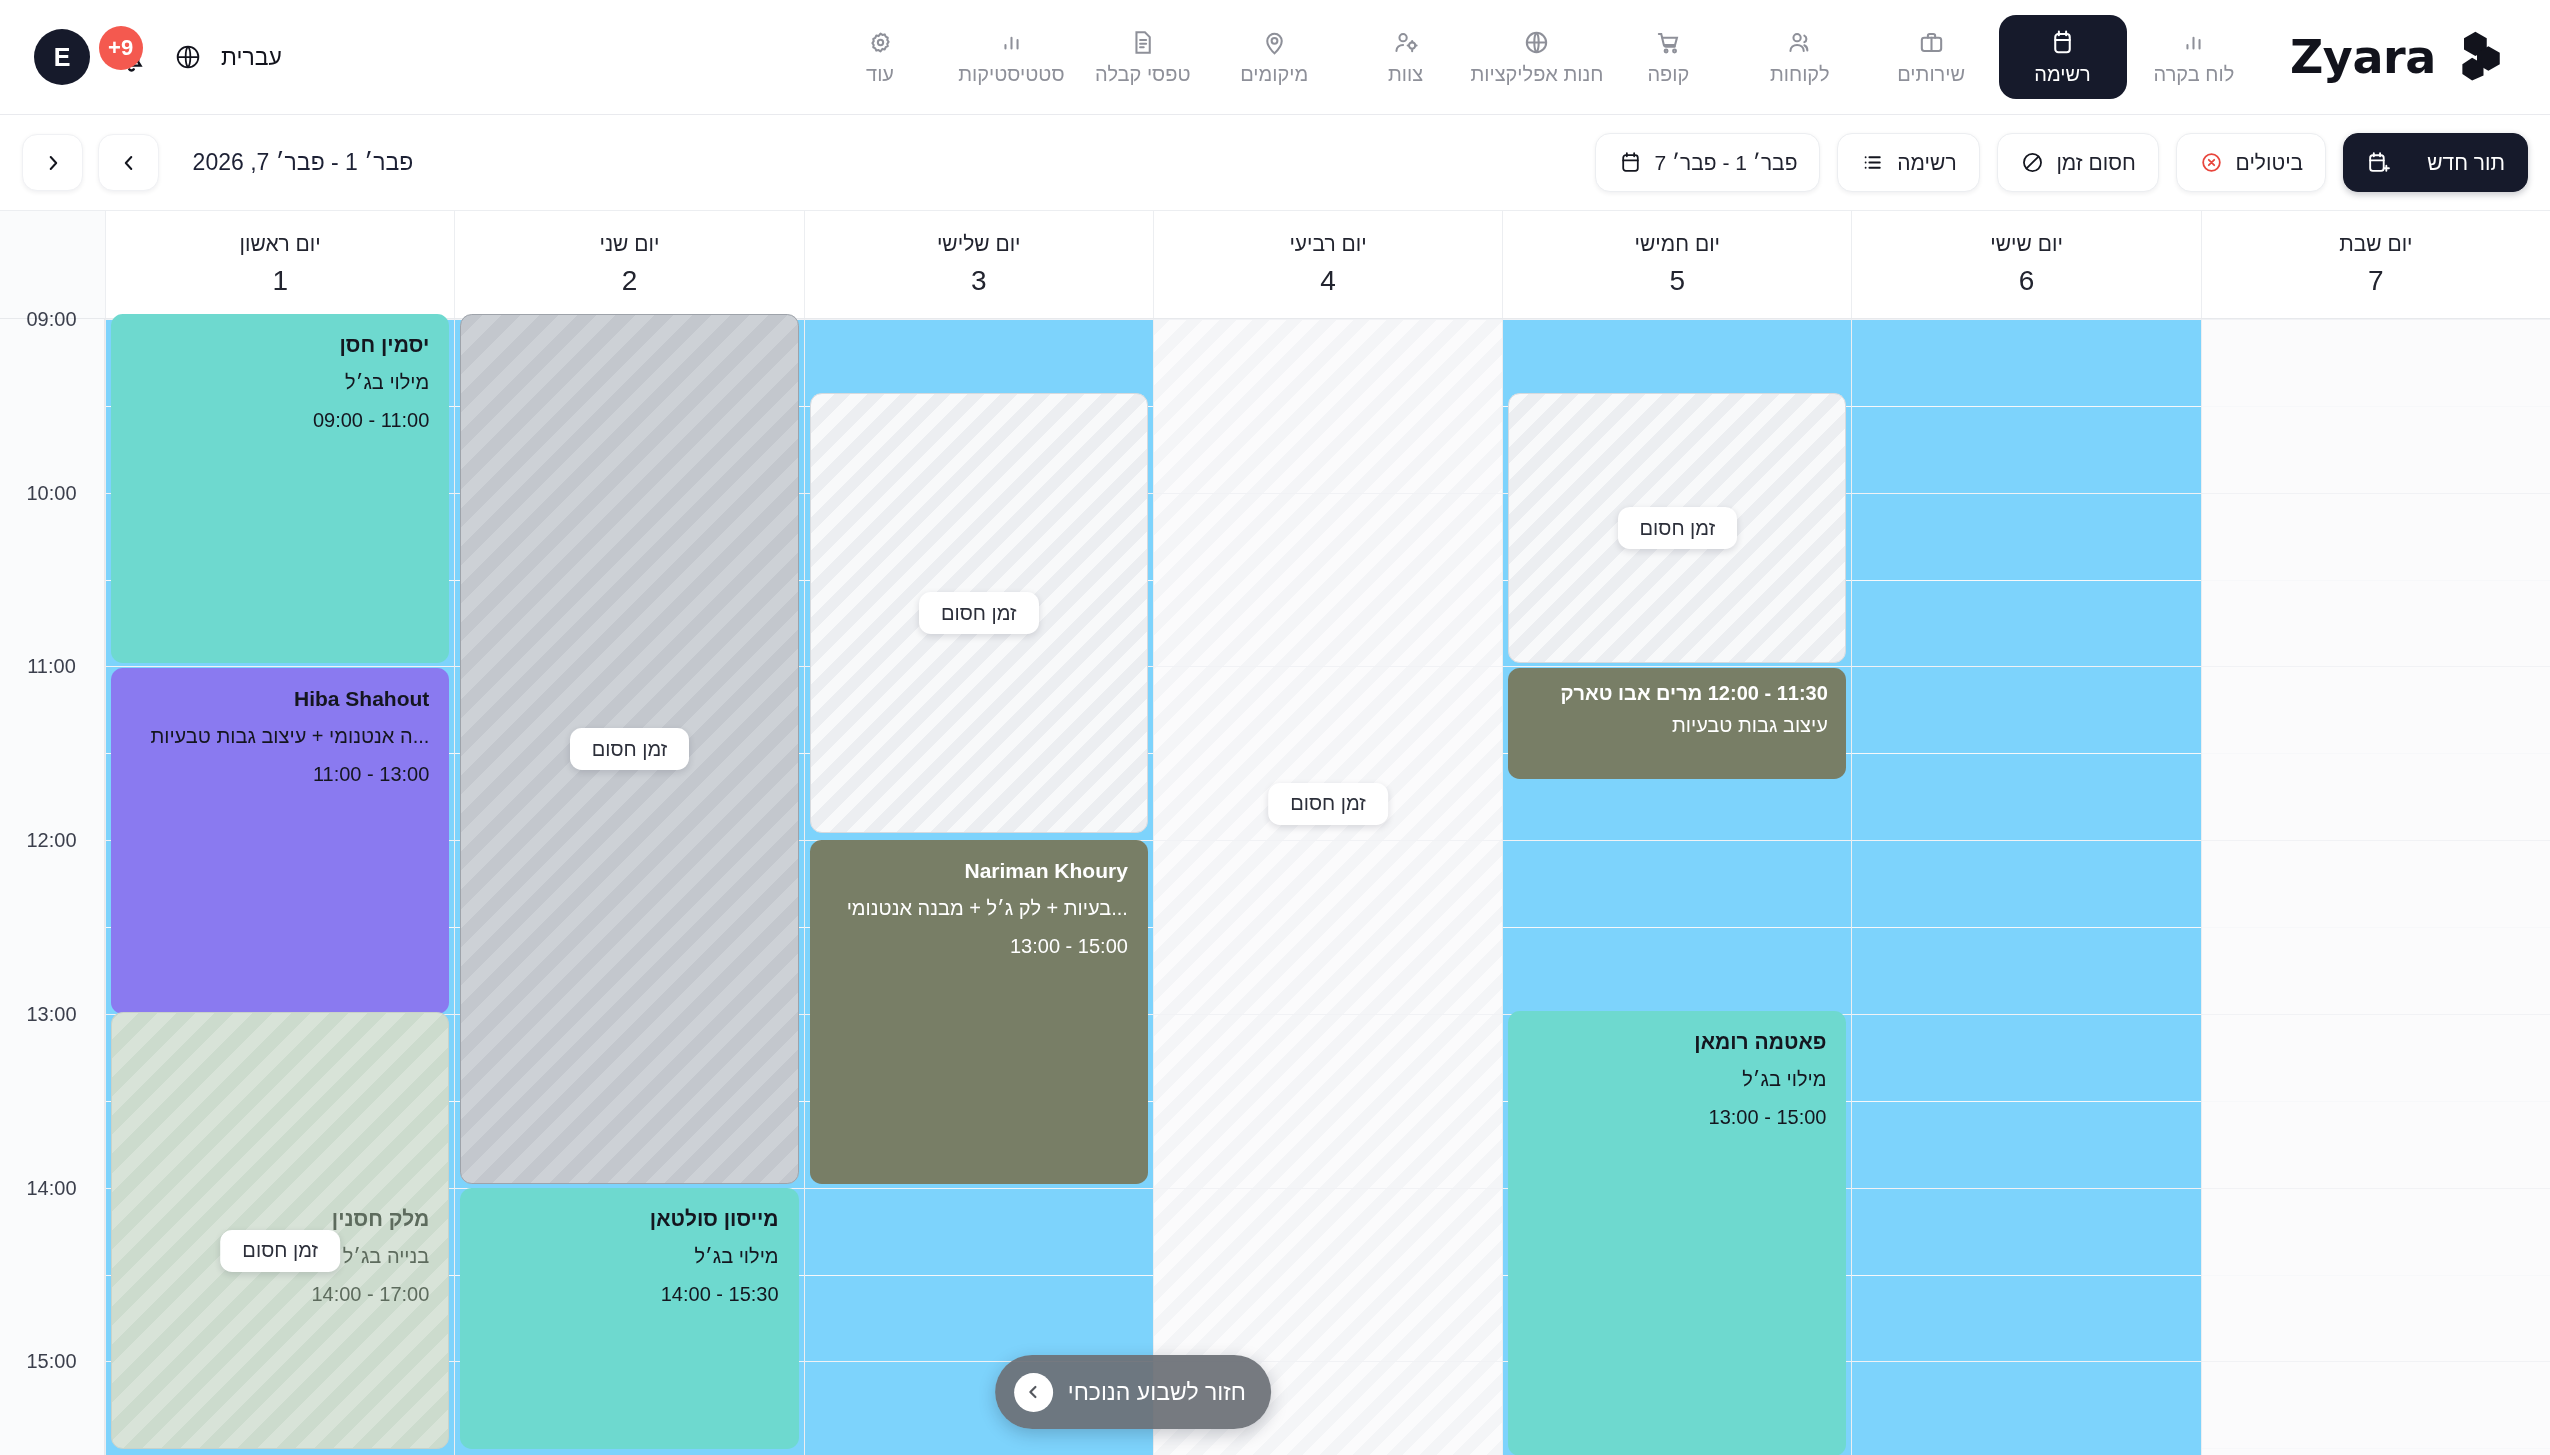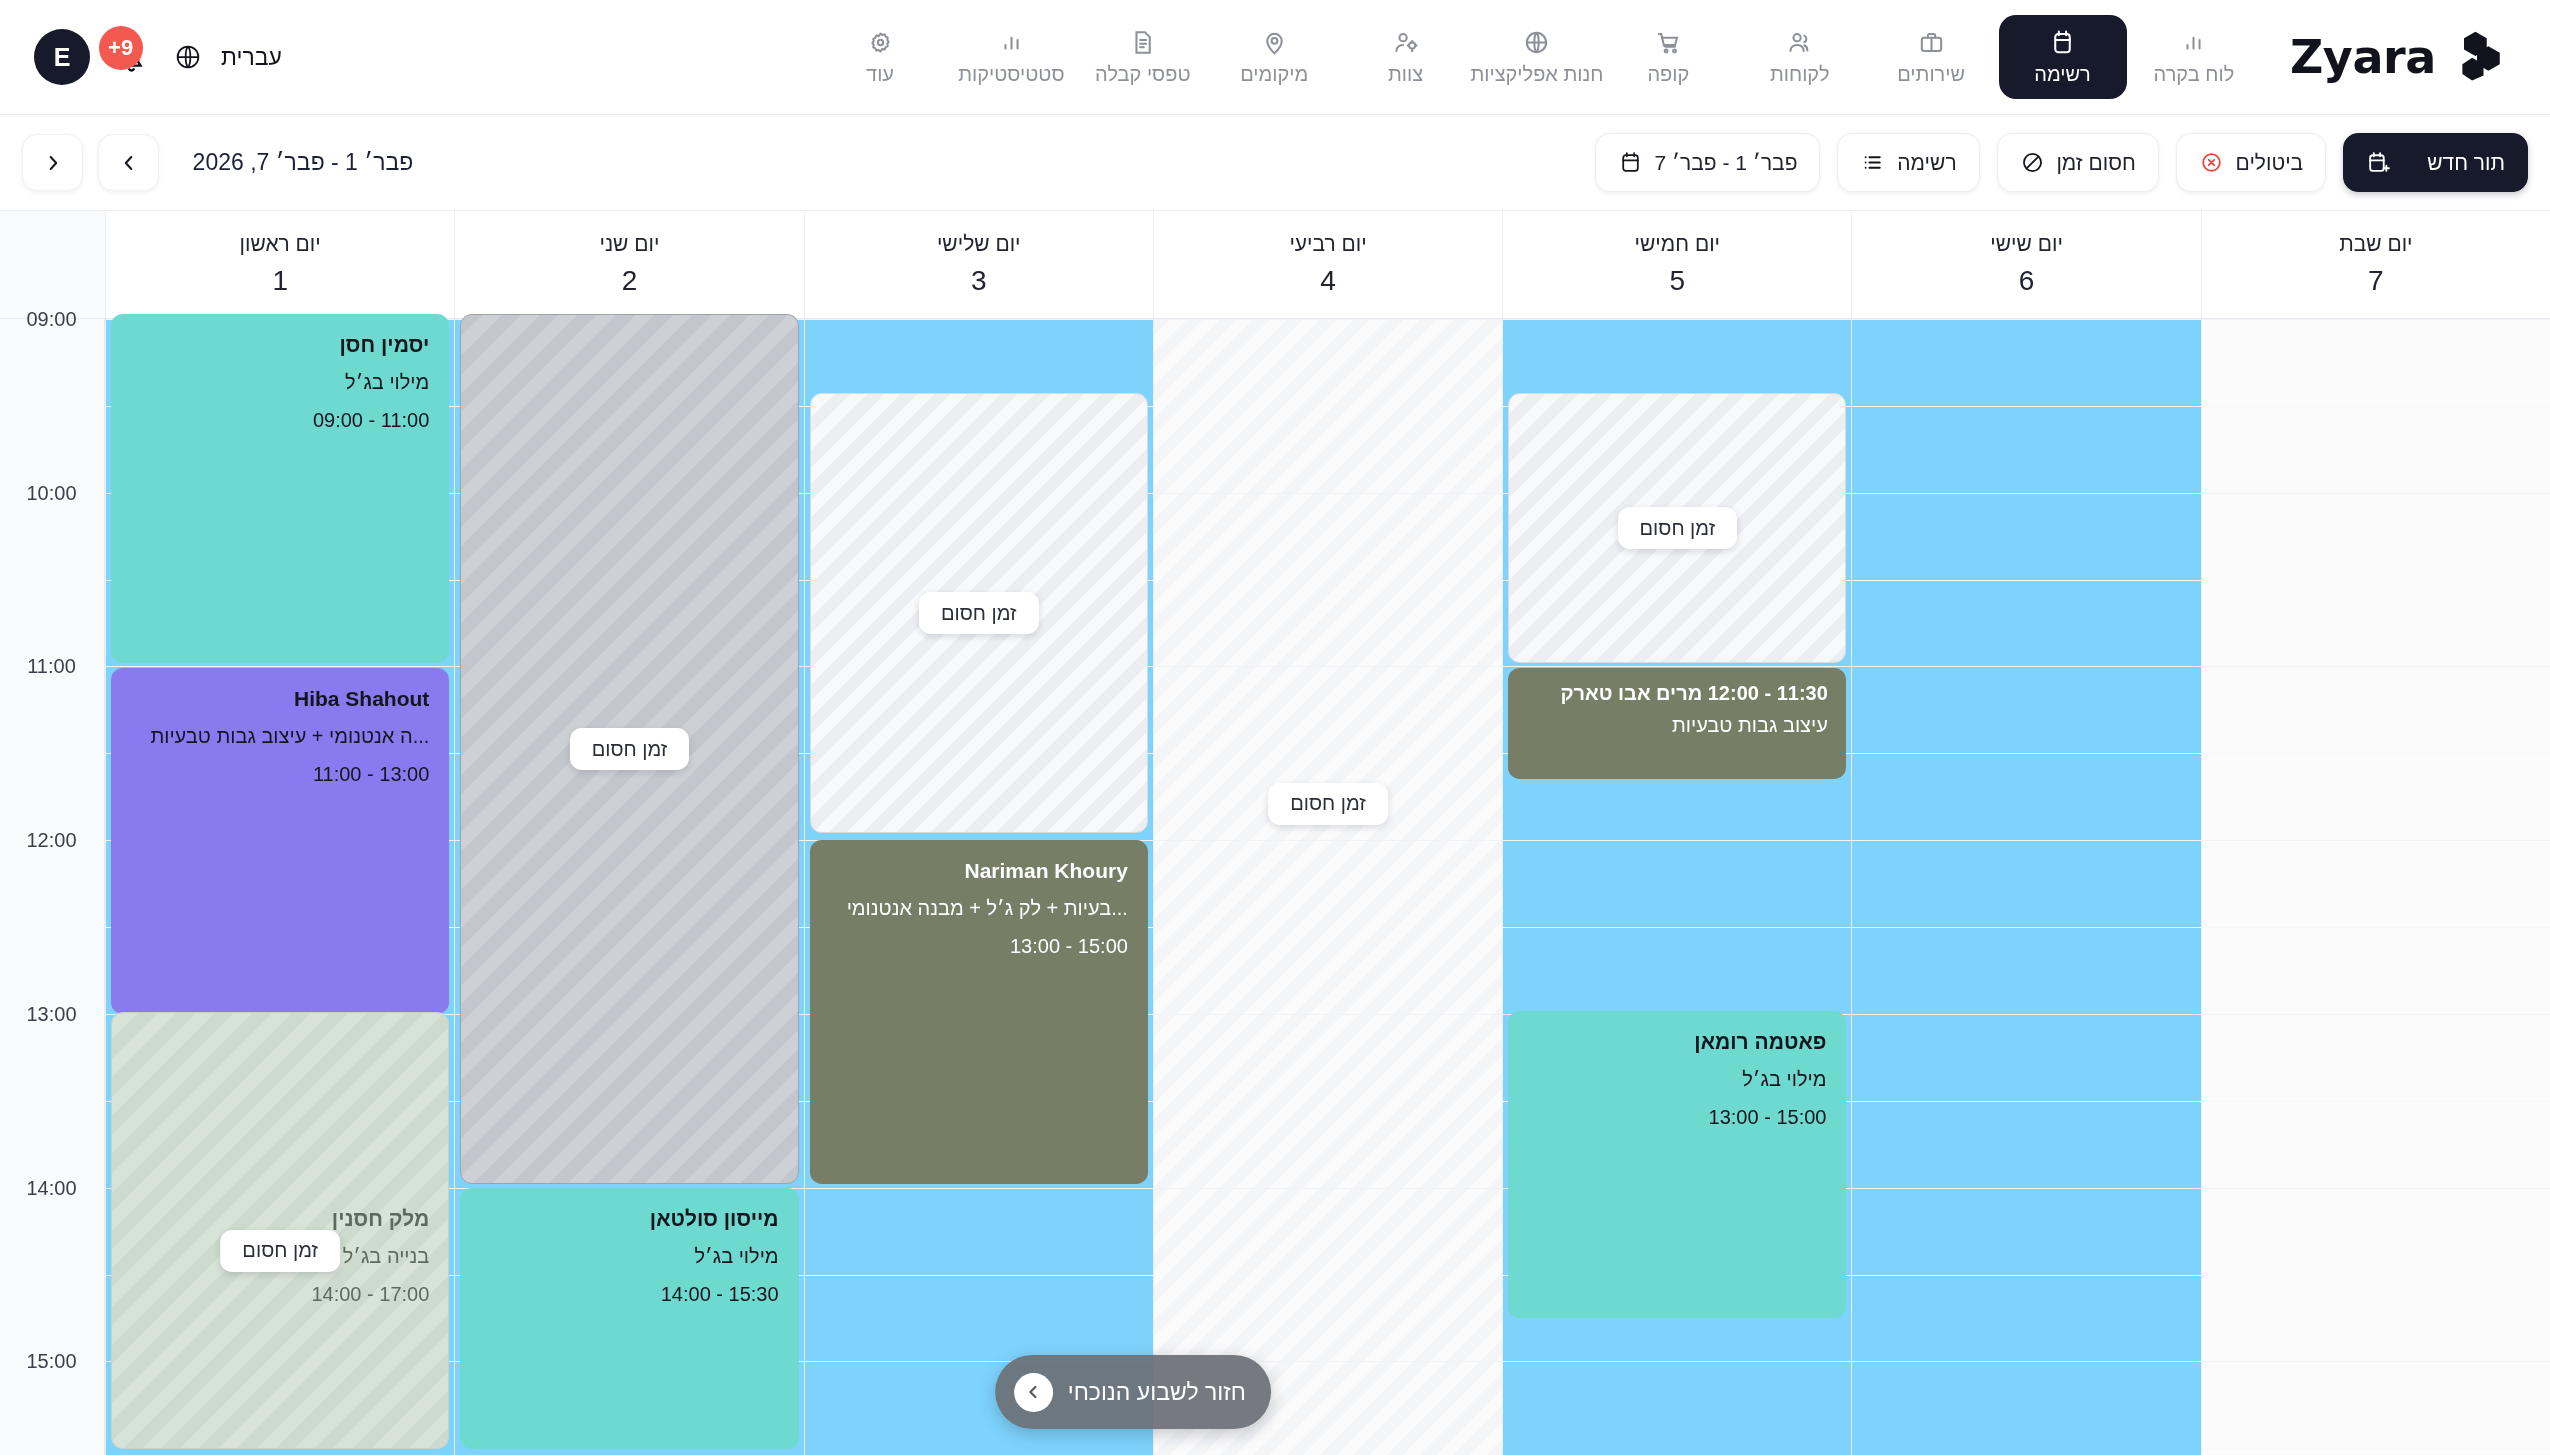--- a/index.html
+++ b/index.html
@@ -549,21 +549,21 @@
 
       <div class="blockslot" style="top:74px; height:270px;">
         <div class="block-pill">זמן חסום</div>
       </div>
 
       <div class="ev dark compact" style="top:349px; height:111px; background:#787e66;">
         <div class="ev-head">11:30 - 12:00 מרים אבו טארק</div>
         <div class="ev-sub">עיצוב גבות טבעיות</div>
       </div>
 
-      <div class="ev light" style="top:692px; height:307px; background:#6ed9cf;">
+      <div class="ev light" style="top:692px; height:445px; background:#6ed9cf;">
         <div class="ev-title">פאטמה רומאן</div>
         <div class="ev-sub">מילוי בג׳ל</div>
         <div class="ev-time">13:00 - 15:00</div>
       </div>
     </div>
 
     <div class="daycol blocked-all">
       <div class="hourline" style="top:0px"></div>
       <div class="hourline" style="top:174px"></div>
       <div class="hourline" style="top:347px"></div>

